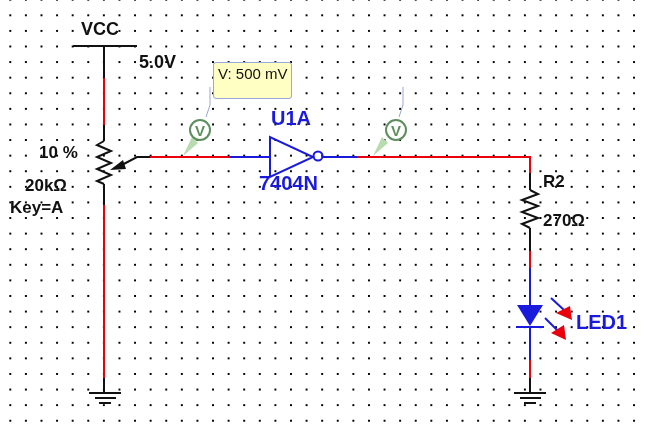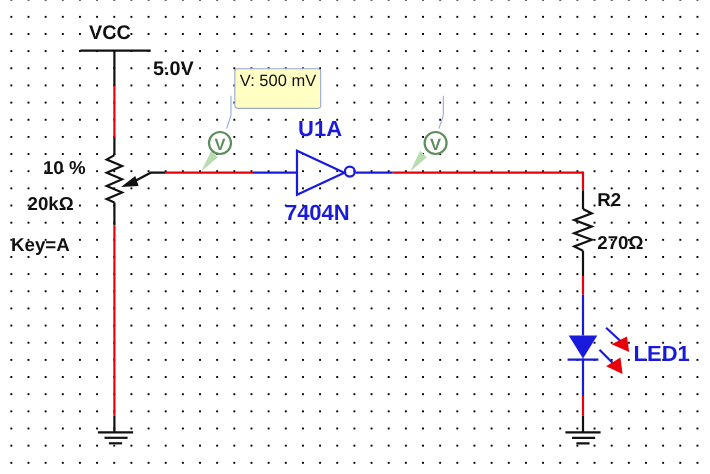--- a/index.html
+++ b/index.html
@@ -125,24 +125,24 @@
       <circle cx="396" cy="130" r="10" fill="#ffffff" stroke="#5e8e5e" stroke-width="2"></circle>
       <text x="396" y="136" text-anchor="middle" font-family="Liberation Sans, sans-serif" font-weight="bold" font-size="15" fill="#5e8e5e">V</text>
     </g>
   </svg>
 
   <div class="lbl black" style="left:81px; top:20px; font-size:18px;">VCC</div>
   <div class="lbl black" style="left:139px; top:53px; font-size:18px;">5.0V</div>
 
   <div class="lbl black" style="left:39px; top:144px;">10 %</div>
   <div class="lbl black" style="left:25px; top:177px;">20kΩ</div>
-  <div class="lbl black" style="left:10px; top:199px;margin-top:15px;">Key=A</div>
+  <div class="lbl black" style="left:10px; top:199px;">Key=A</div>
 
   <div class="lbl blue" style="left:271px; top:108px;">U1A</div>
-  <div class="lbl blue" style="left:259px; top:184px;">7404N</div>
+  <div class="lbl blue" style="left:259px; top:173px;">7404N</div>
 
   <div class="lbl black" style="left:543px; top:173px;">R2</div>
   <div class="lbl black" style="left:543px; top:212px;">270Ω</div>
 
   <div class="lbl blue" style="left:576px; top:268px;margin-top:44px;">LED1</div>
 
   <div class="probe-tip" style="left:213px; top:62px;">V: 500 mV</div>
 
 </div>
 

